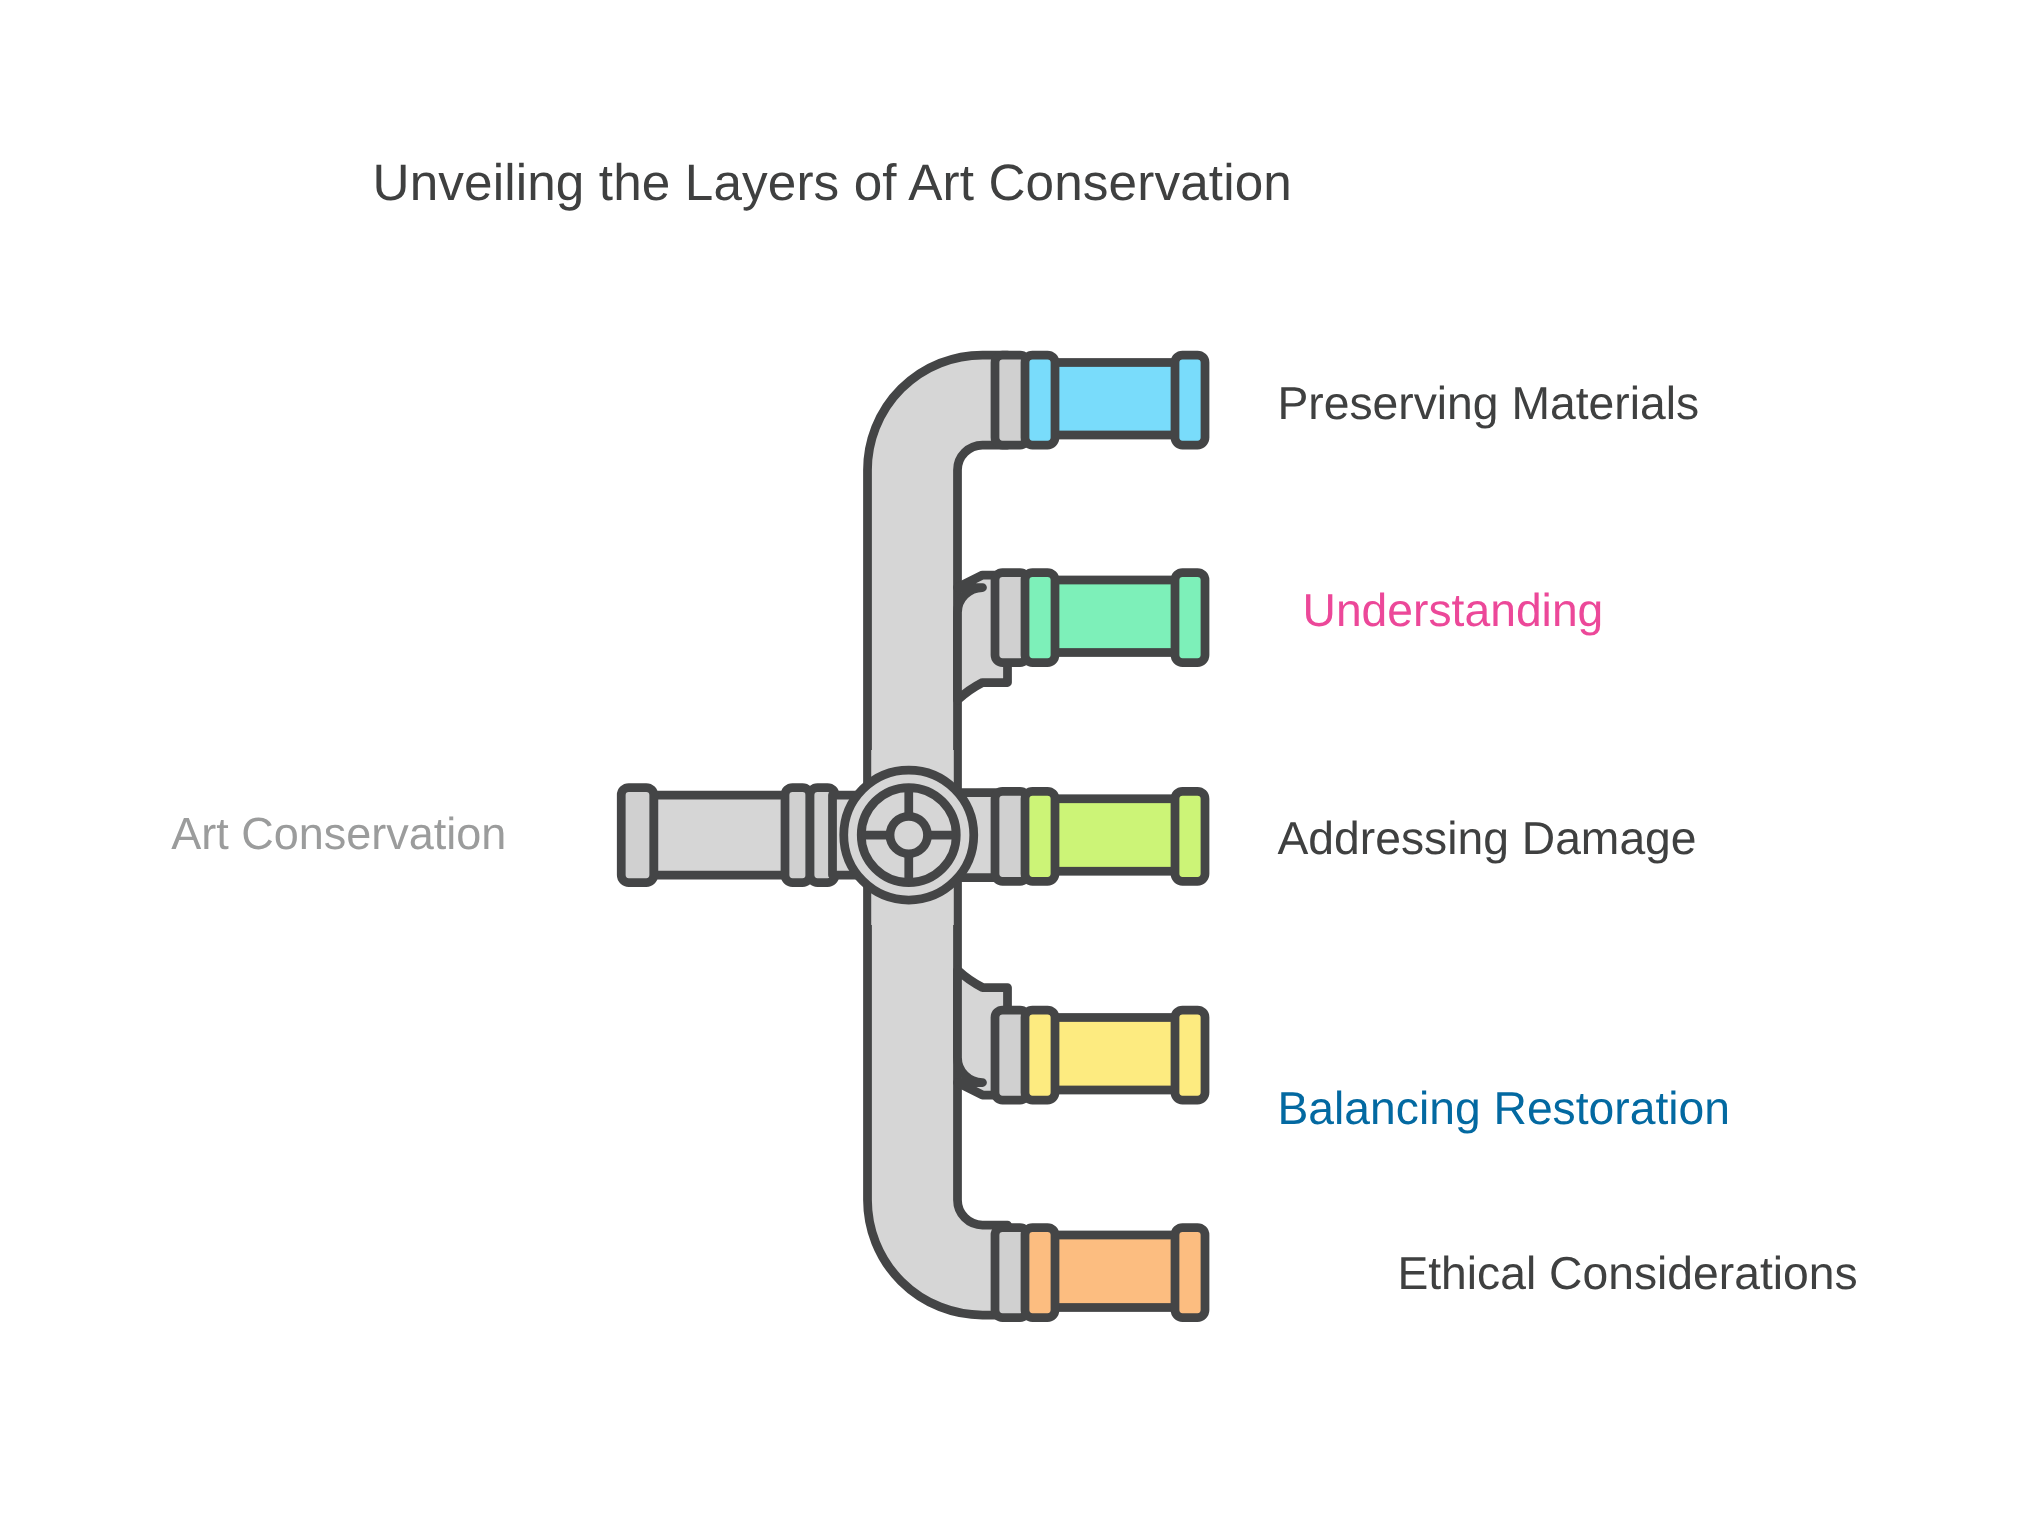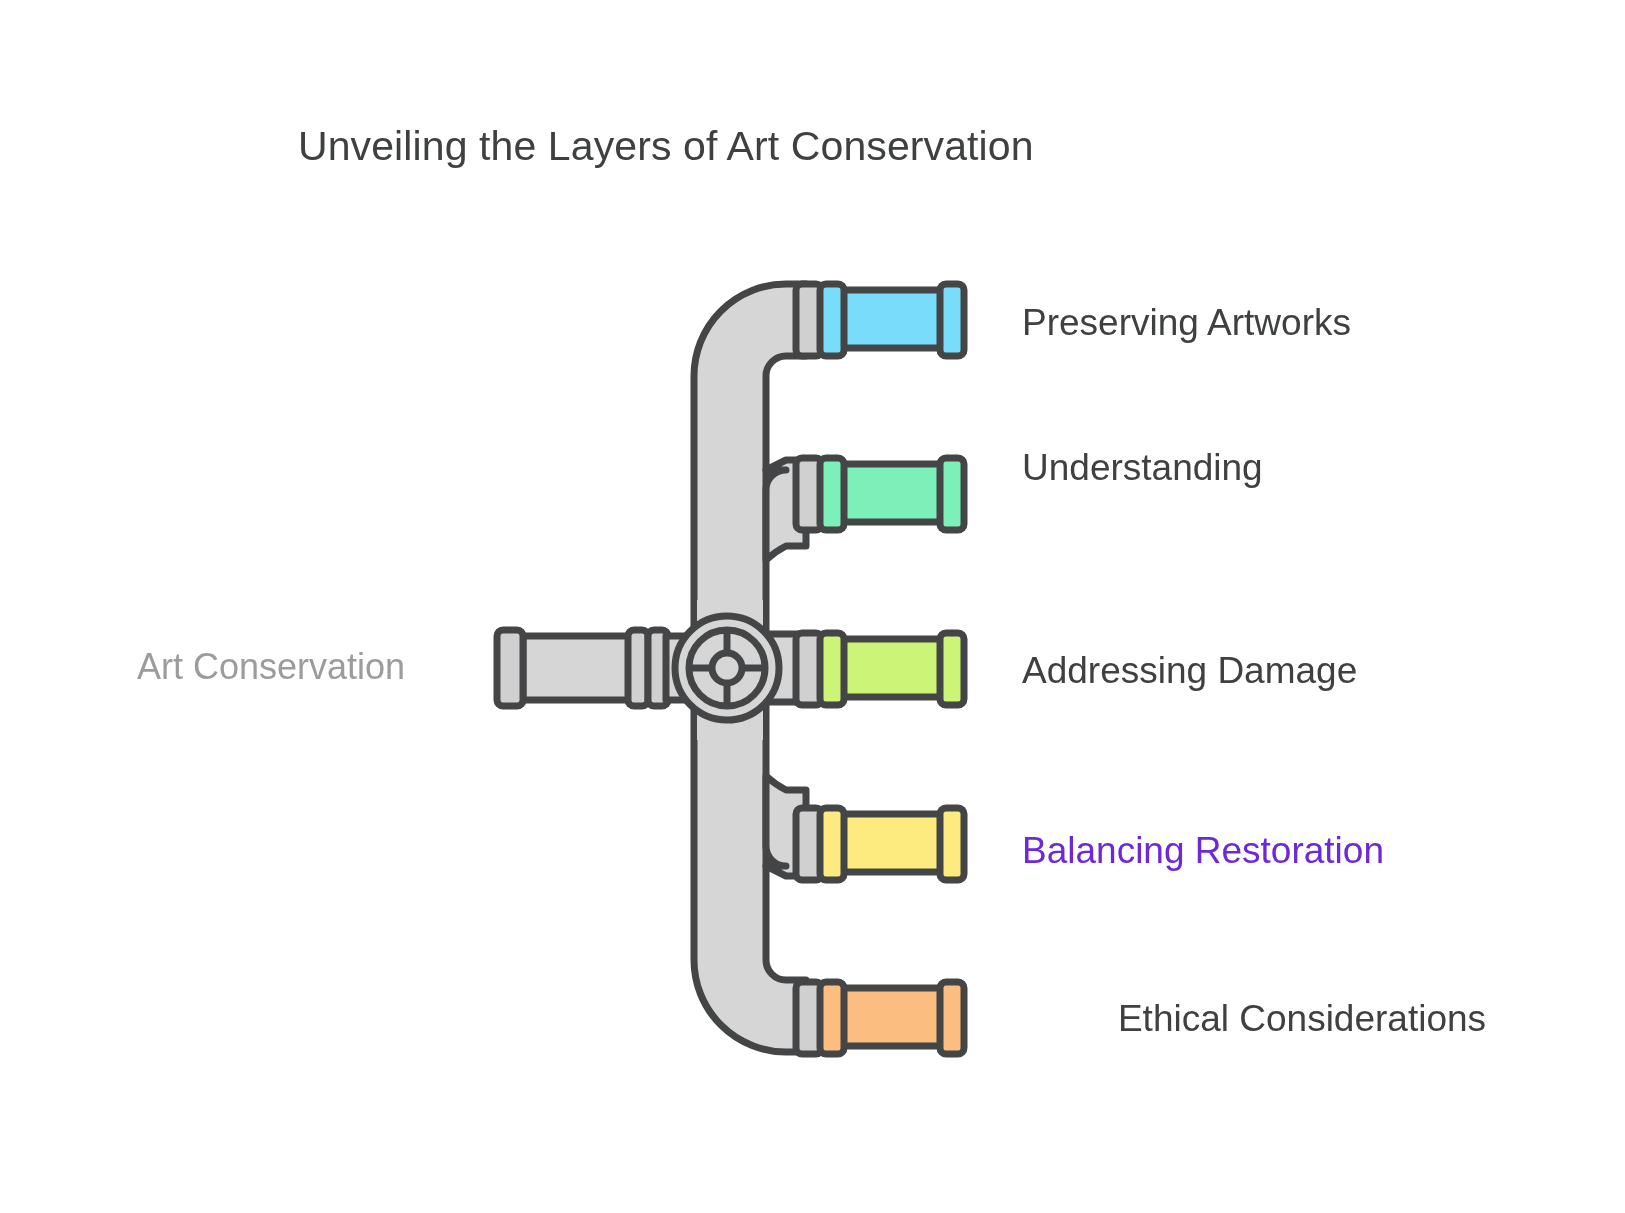--- a/index.html
+++ b/index.html
@@ -179,25 +179,25 @@
 
     <g>
       <rect x="842" y="988" width="100" height="58" fill="#fcbd80" stroke="#444546" stroke-width="7"></rect>
       <rect x="796" y="982" width="26" height="72" rx="6" fill="#d0d0d0" stroke="#444546" stroke-width="7" stroke-linejoin="round"></rect>
       <rect x="820" y="982" width="24" height="72" rx="6" fill="#fcbd80" stroke="#444546" stroke-width="7" stroke-linejoin="round"></rect>
       <rect x="940" y="982" width="24" height="72" rx="6" fill="#fcbd80" stroke="#444546" stroke-width="7" stroke-linejoin="round"></rect>
     </g>
 
   </svg>
 
-  <div class="branch-label" style="top: 296px; color: rgb(63, 64, 64);">Preserving Artworks</div>
-
-  <div class="branch-label" style="top: 441px; width: 330px; color: #404040;">
+  <div class="branch-label" style="top: 296px; color: rgb(63, 64, 64);">Preserving Materials</div>
+
+  <div class="branch-label" style="top: 462px; width: 330px; color: #ec4899; margin-left: 20px;">
     <div>Understanding</div>
   </div>
 
   <div class="branch-label" style="top: 644px; color: rgb(63, 64, 64);">Addressing Damage</div>
 
-  <div class="branch-label" style="top: 824px; color: #6d28d9;">Balancing Restoration</div>
+  <div class="branch-label" style="top: 860px; color: #0369a1;">Balancing Restoration</div>
 
   <div class="branch-label" style="top: 992px; color: rgb(63, 64, 64); text-align: center;">Ethical Considerations</div>
 
 </div>
 
 </body></html>

